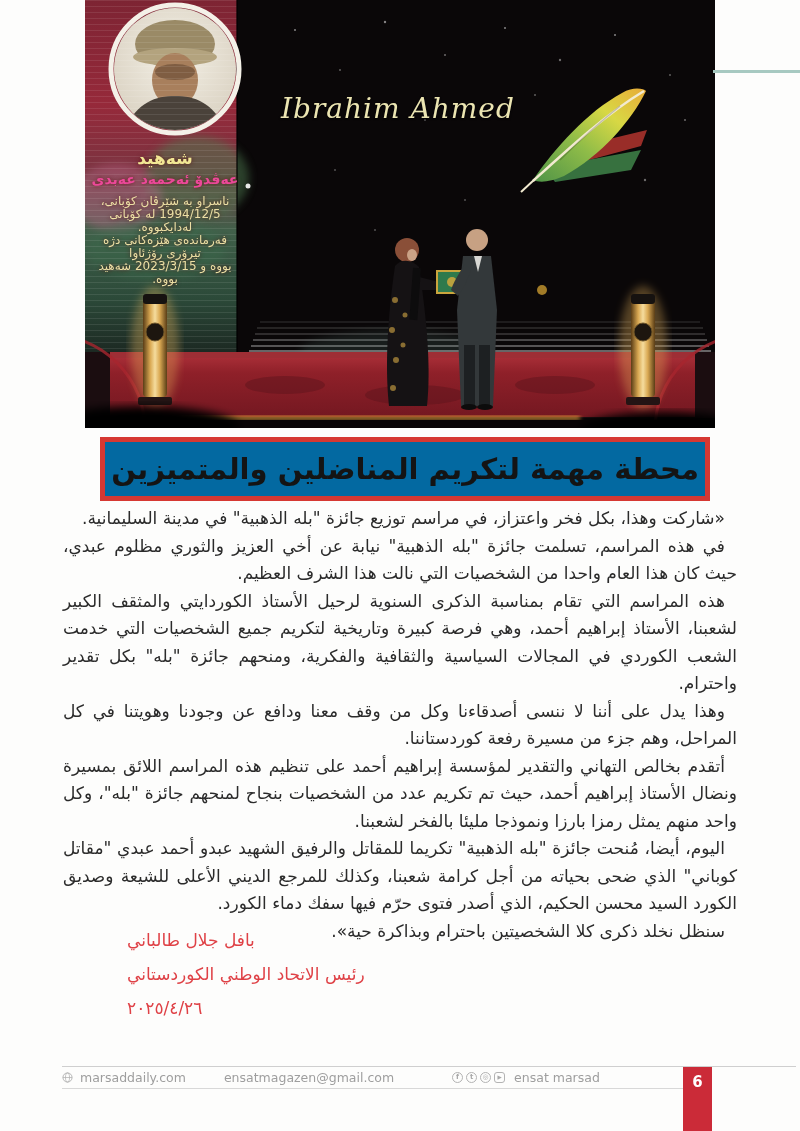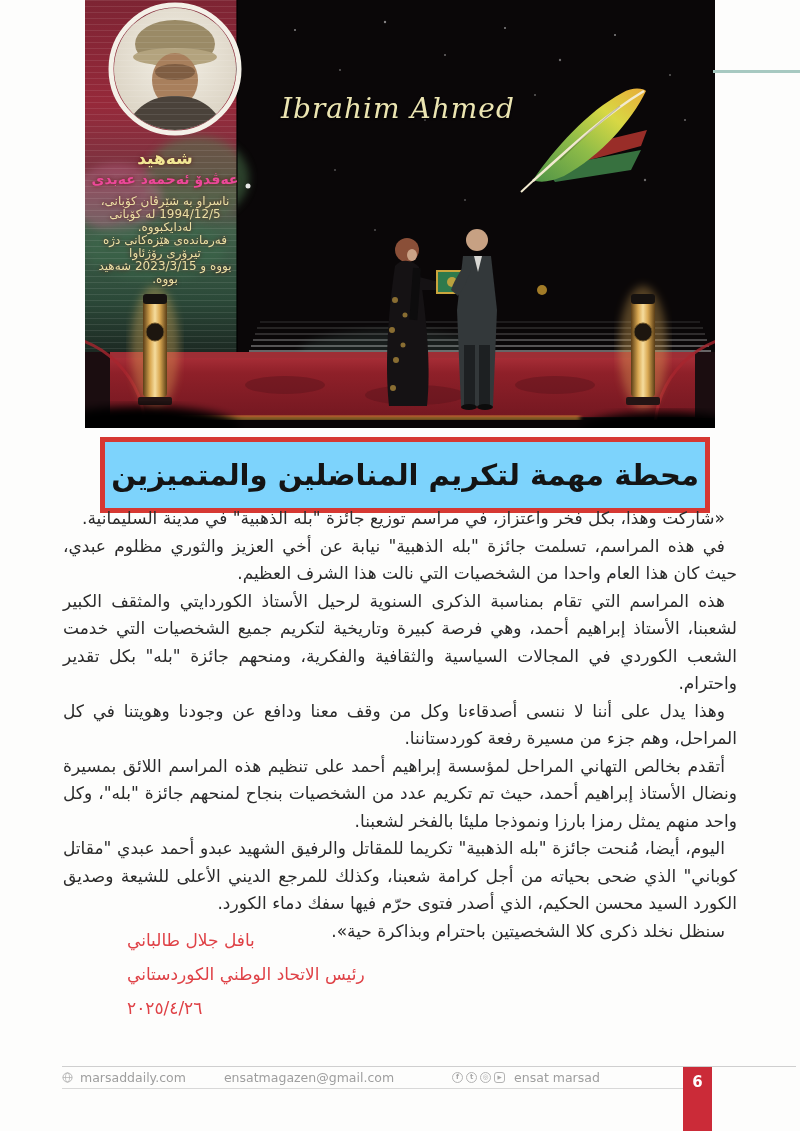--- a/index.html
+++ b/index.html
@@ -20,22 +20,22 @@
   .logo-text{
     position:absolute;left:196px;top:92px;width:260px;direction:ltr;
     font-family:"DejaVu Serif",serif;font-style:italic;color:#ece5b2;
     text-shadow:0 1px 2px rgba(0,0,0,.8);
   }
   .logo-line1{font-size:28px;letter-spacing:1px;}
   .logo-line2{font-size:25px;margin:-2px 0 0 52px;letter-spacing:1px;}
   .top-line{position:absolute;left:713px;top:70px;width:87px;height:3px;background:#a7c9c1;}
   
   .headline-box{
-    position:absolute;left:100px;top:437px;width:610px;height:76px;box-sizing:border-box;
-    border:5px solid #d63832;background:#7dd3fc;display:flex;align-items:center;justify-content:center;
+    position:absolute;left:100px;top:437px;width:610px;height:64px;box-sizing:border-box;
+    border:5px solid #d63832;background:#0369a1;display:flex;align-items:center;justify-content:center;
   }
   .headline-text{direction:rtl;font-size:29px;font-weight:bold;color:#141414;letter-spacing:0;}
   
   .article{
     position:absolute;left:63px;top:505px;width:674px;direction:rtl;
     font-size:17px;line-height:27.5px;color:#2b2b2b;text-align:justify;
   }
   .article p{margin:0;text-indent:12px;}
   
   .signature{
@@ -262,21 +262,21 @@
 
 <div class="headline-box">
   <div class="headline-text">محطة مهمة لتكريم المناضلين والمتميزين</div>
 </div>
 
 <div class="article">
   <p>«شاركت وهذا، بكل فخر واعتزاز، في مراسم توزيع جائزة "بله الذهبية" في مدينة السليمانية.</p>
   <p>في هذه المراسم، تسلمت جائزة "بله الذهبية" نيابة عن أخي العزيز والثوري مظلوم عبدي، حيث كان هذا العام واحدا من الشخصيات التي نالت هذا الشرف العظيم.</p>
   <p>هذه المراسم التي تقام بمناسبة الذكرى السنوية لرحيل الأستاذ الكوردايتي والمثقف الكبير لشعبنا، الأستاذ إبراهيم أحمد، وهي فرصة كبيرة وتاريخية لتكريم جميع الشخصيات التي خدمت الشعب الكوردي في المجالات السياسية والثقافية والفكرية، ومنحهم جائزة "بله" بكل تقدير واحترام.</p>
   <p>وهذا يدل على أننا لا ننسى أصدقاءنا وكل من وقف معنا ودافع عن وجودنا وهويتنا في كل المراحل، وهم جزء من مسيرة رفعة كوردستاننا.</p>
-  <p>أتقدم بخالص التهاني المراحل لمؤسسة إبراهيم أحمد على تنظيم هذه المراسم اللائق بمسيرة ونضال الأستاذ إبراهيم أحمد، حيث تم تكريم عدد من الشخصيات بنجاح لمنحهم جائزة "بله"، وكل واحد منهم يمثل رمزا بارزا ونموذجا مليئا بالفخر لشعبنا.</p>
+  <p>أتقدم بخالص التهاني والتقدير لمؤسسة إبراهيم أحمد على تنظيم هذه المراسم اللائق بمسيرة ونضال الأستاذ إبراهيم أحمد، حيث تم تكريم عدد من الشخصيات بنجاح لمنحهم جائزة "بله"، وكل واحد منهم يمثل رمزا بارزا ونموذجا مليئا بالفخر لشعبنا.</p>
   <p>اليوم، أيضا، مُنحت جائزة "بله الذهبية" تكريما للمقاتل والرفيق الشهيد عبدو أحمد عبدي "مقاتل كوباني" الذي ضحى بحياته من أجل كرامة شعبنا، وكذلك للمرجع الديني الأعلى للشيعة وصديق الكورد السيد محسن الحكيم، الذي أصدر فتوى حرّم فيها سفك دماء الكورد.</p>
   <p>سنظل نخلد ذكرى كلا الشخصيتين باحترام وبذاكرة حية».</p>
 </div>
 
 <div class="signature">
   <div>بافل جلال طالباني</div>
   <div>رئيس الاتحاد الوطني الكوردستاني</div>
   <div>٢٠٢٥/٤/٢٦</div>
 </div>
 

